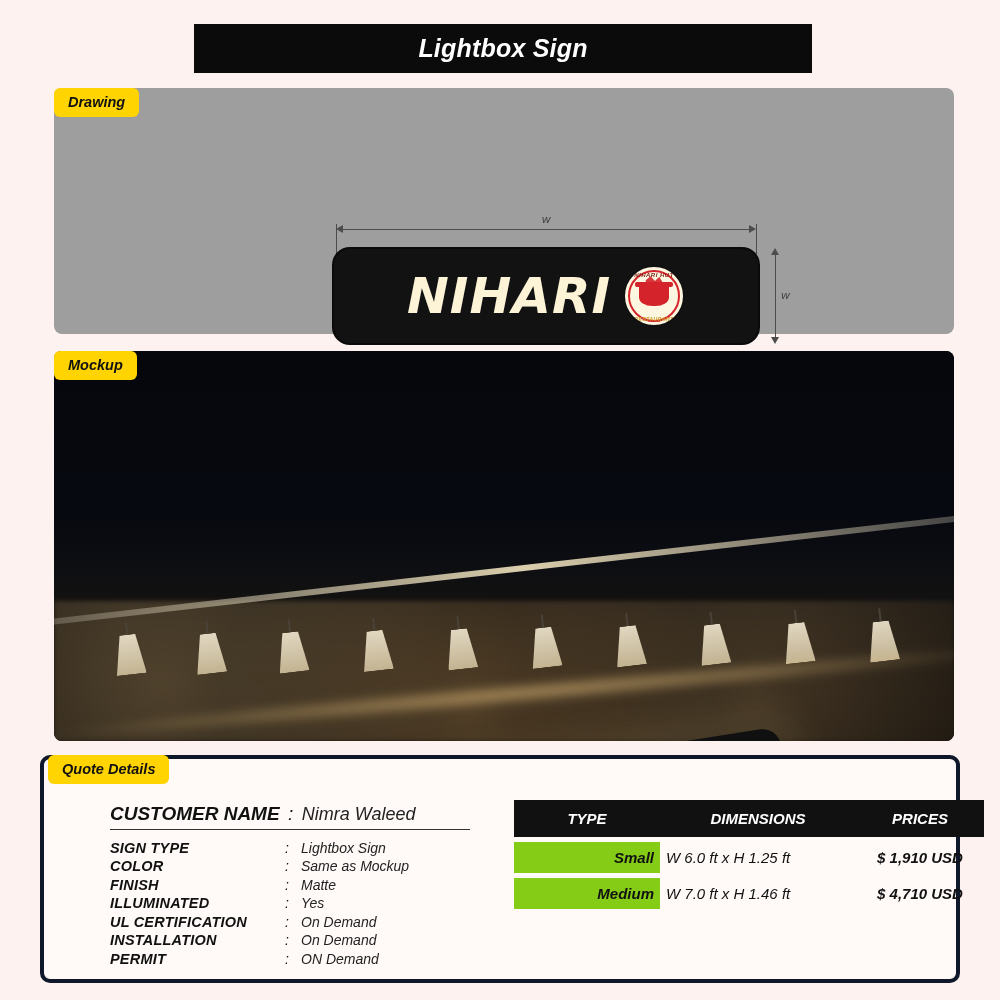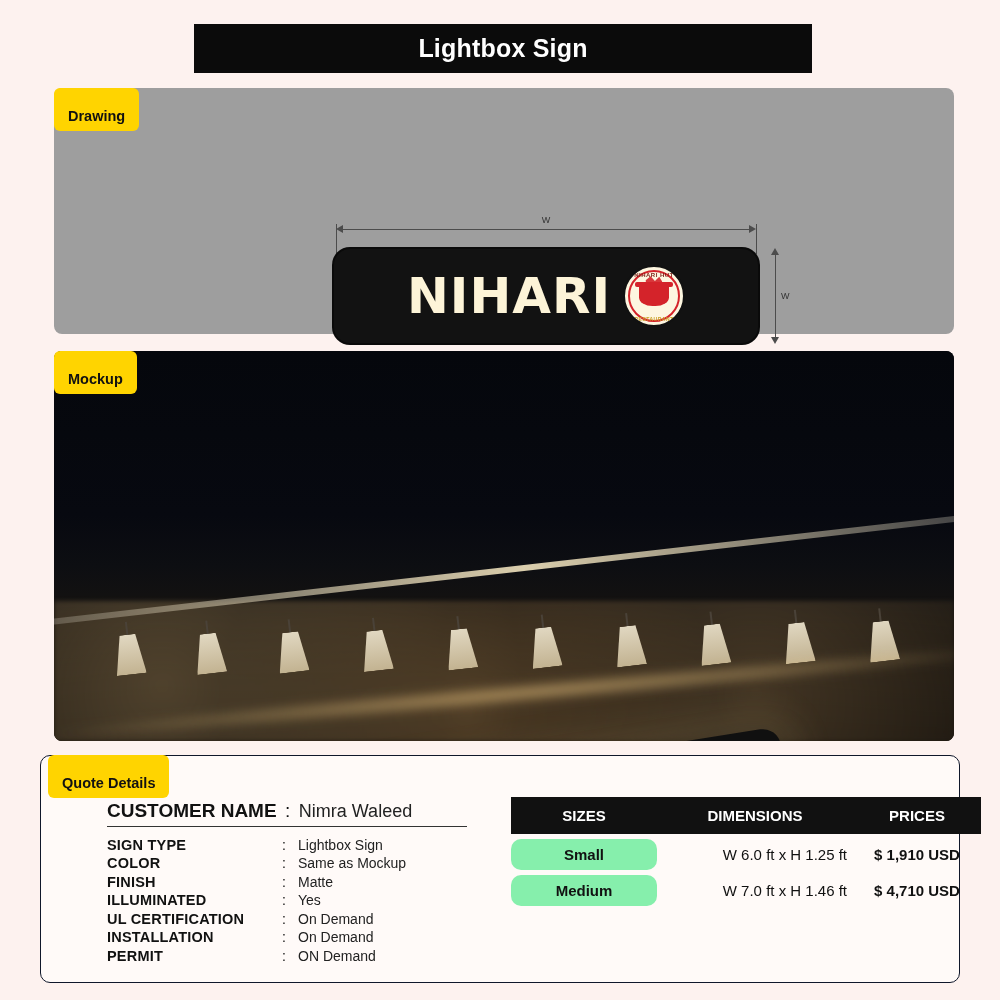--- a/index.html
+++ b/index.html
@@ -2,41 +2,41 @@
 <html><head>
 <meta charset="utf-8">
 <style>
   * { box-sizing: border-box; margin: 0; padding: 0; }
   html, body {
     width: 1000px; height: 1000px;
     background: #fdf2ef;
     font-family: "Liberation Sans", sans-serif;
     overflow: hidden;
   }
-  .page { position: relative; width: 1000px; height: 708px; }
+  .page { position: relative; width: 1000px; height: 708px; font-style: italic; }
 
   
   .title-bar {
     position: absolute; left: 194px; top: 24px;
     width: 618px; height: 49px;
     background: #0b0b0b;
     display: flex; align-items: center; justify-content: center;
   }
   .title-bar span {
     color: #ffffff; font-size: 25px; font-weight: bold; letter-spacing: .2px;
   }
 
   
   .tab {
     position: absolute;
     background: #ffd400;
     color: #111;
     font-size: 14.5px;
     font-weight: bold;
-    padding: 20px 14px 7px 14px;
+    padding: 6px 14px 7px 14px;
     border-radius: 6px 6px 0 0;
     z-index: 5;
   }
 
   
   .drawing-panel {
     position: absolute; left: 54px; top: 88px;
     width: 900px; height: 246px;
     background: #9e9e9e;
     border-radius: 8px;
@@ -194,21 +194,21 @@
     transform: rotate(-9deg);
     display: flex; align-items: center; justify-content: center;
     box-shadow: 0 0 38px 14px rgba(255,226,150,.16), 0 10px 30px rgba(0,0,0,.8);
   }
 
   
   .quote-panel {
     position: absolute; left: 40px; top: 755px;
     width: 920px; height: 228px;
     background: #fffaf8;
-    border: 1px solid #0f172a;
+    border: 4px solid #0f172a;
     border-radius: 10px;
   }
   .tab-quote { left: 48px; top: 755px; border-radius: 6px; text-align: center; }
 
   .customer-line {
     position: absolute; left: 66px; top: 44px;
     width: 360px;
     border-bottom: 1.5px solid #333;
     padding-bottom: 4px;
     white-space: nowrap;
@@ -234,23 +234,23 @@
     width: 470px; border-collapse: separate; border-spacing: 0 5px;
   }
   table.price th {
     background: #111; color: #fff; font-size: 15px; font-weight: bold;
     padding: 10px 6px;
   }
   table.price thead tr th:first-child { width: 146px; }
   table.price thead tr th:nth-child(2) { width: 196px; }
   table.price td { padding: 7px 6px; font-size: 15px; color: #111; }
   td.size-cell {
-    background: #86efac; text-align: center; font-weight: bold; font-size: 14.5px; border-radius: 10px;
-  }
-  td.dim-cell { text-align: right; font-size: 15px; }
+    background: #84cc16; text-align: right; font-weight: bold; font-size: 14.5px;
+  }
+  td.dim-cell { text-align: left; font-size: 15px; }
   td.price-cell { text-align: center; font-weight: bold; font-size: 16px; }
 </style>
 </head>
 <body>
 
 <div class="page">
 
   <div class="title-bar">
     <span>Lightbox Sign</span>
   </div>
@@ -392,21 +392,21 @@
       <div class="spec-row">
         <span class="spec-key">PERMIT</span>
         <span class="spec-colon">:</span>
         <span class="spec-val">ON Demand</span>
       </div>
     </div>
 
     <table class="price">
       <thead>
         <tr>
-          <th>SIZES</th>
+          <th>TYPE</th>
           <th>DIMENSIONS</th>
           <th>PRICES</th>
         </tr>
       </thead>
       <tbody>
         <tr>
           <td class="size-cell">Small</td>
           <td class="dim-cell">W 6.0 ft x H 1.25 ft</td>
           <td class="price-cell">$ 1,910 USD</td>
         </tr>

